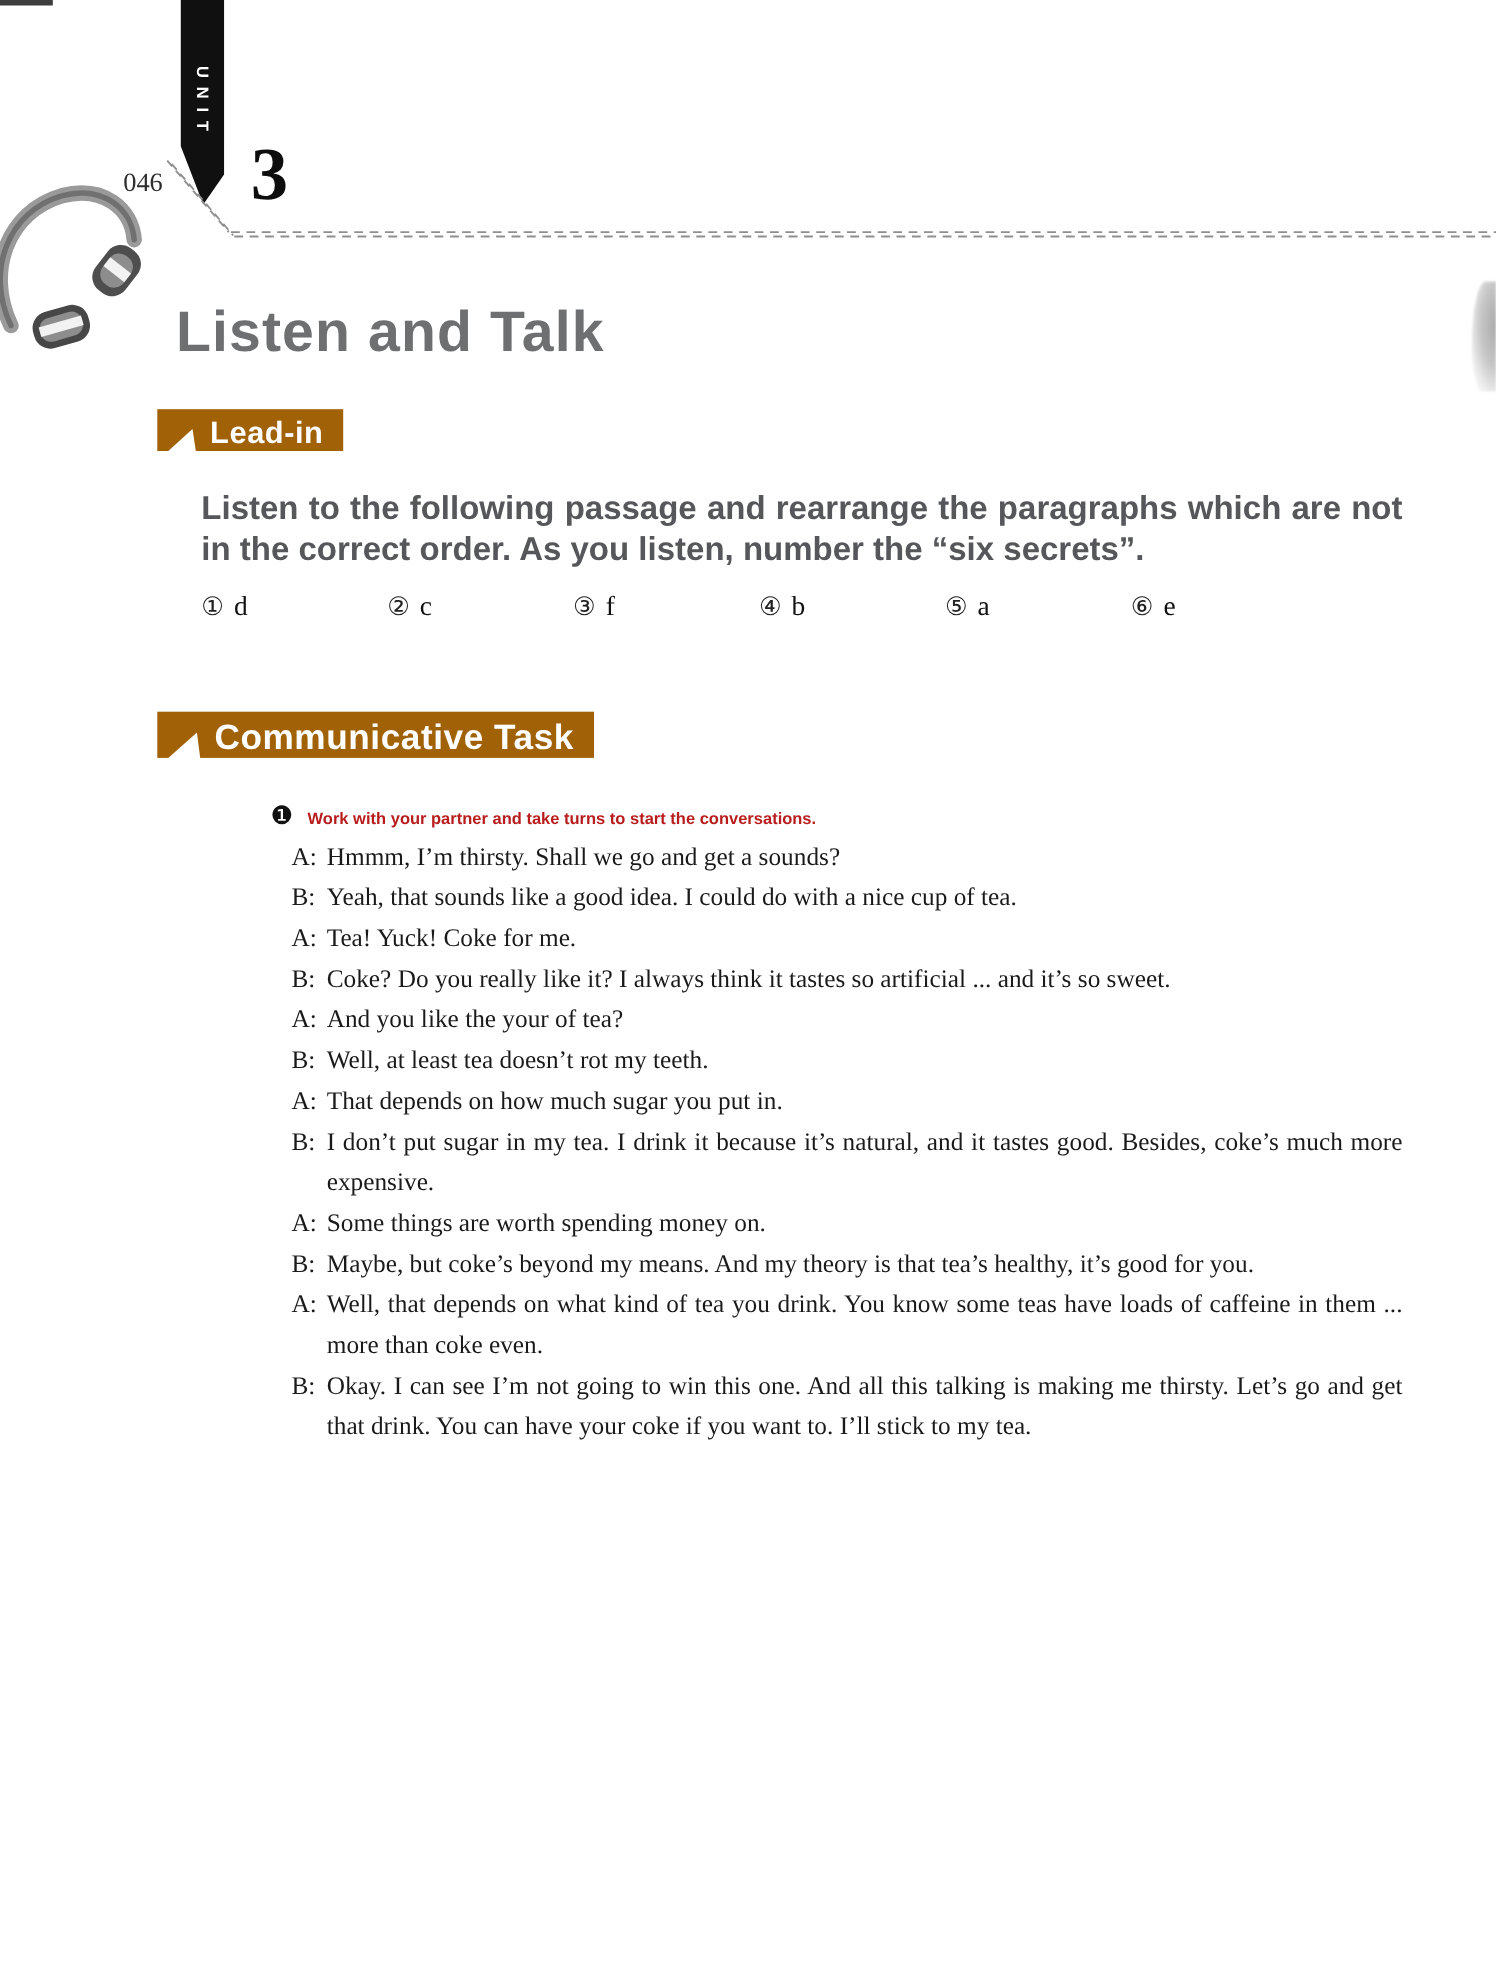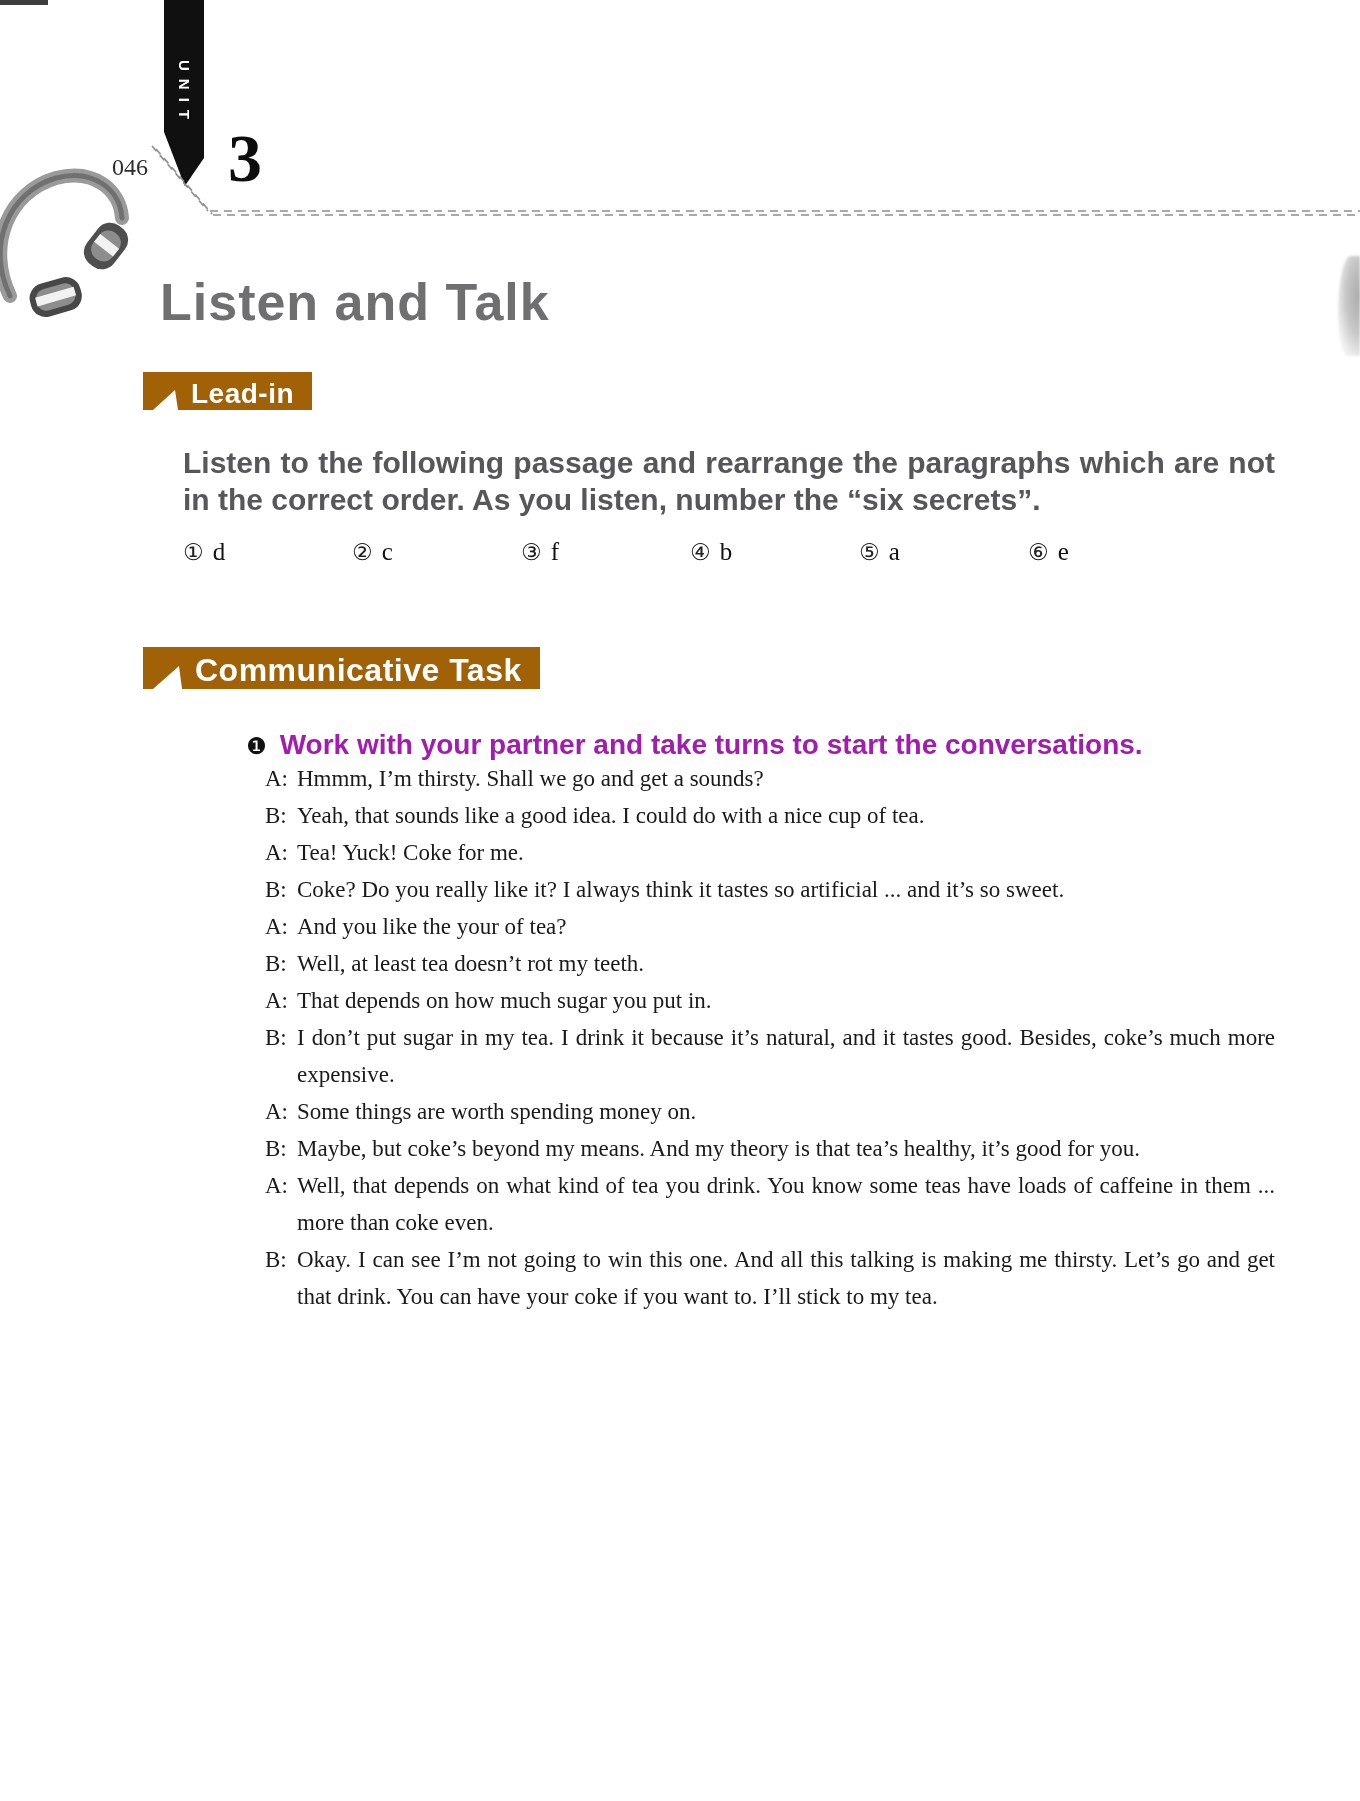--- a/index.html
+++ b/index.html
@@ -68,21 +68,21 @@
     font-family:"Liberation Serif", serif; font-size:25px; color:#111111;
   }
   .answer-item .num {
     font-family:"DejaVu Sans", sans-serif; font-size:23px; margin-right:9px; color:#222;
   }
 
   .task-line {
     position:absolute; left:246px; top:729px; display:flex; gap:13px; align-items:baseline;
   }
   .bullet { font-family:"DejaVu Sans", sans-serif; font-size:23px; color:#111111; }
-  .task-text { font-size:28px; font-weight:bold; color:#a21caf; }
+  .task-text { font-size:15px; font-weight:bold; color:#b91c1c; }
 
   .dialogue {
     position:absolute; left:265px; top:760px; width:1010px;
     font-family:"Liberation Serif", serif; font-size:23px; color:#1a1a1a;
   }
   .dialogue-row { display:grid; grid-template-columns:32px 1fr; line-height:37px; }
   .dialogue-speaker { }
   .dialogue-text { text-align:justify; }
 </style>
 </head>

